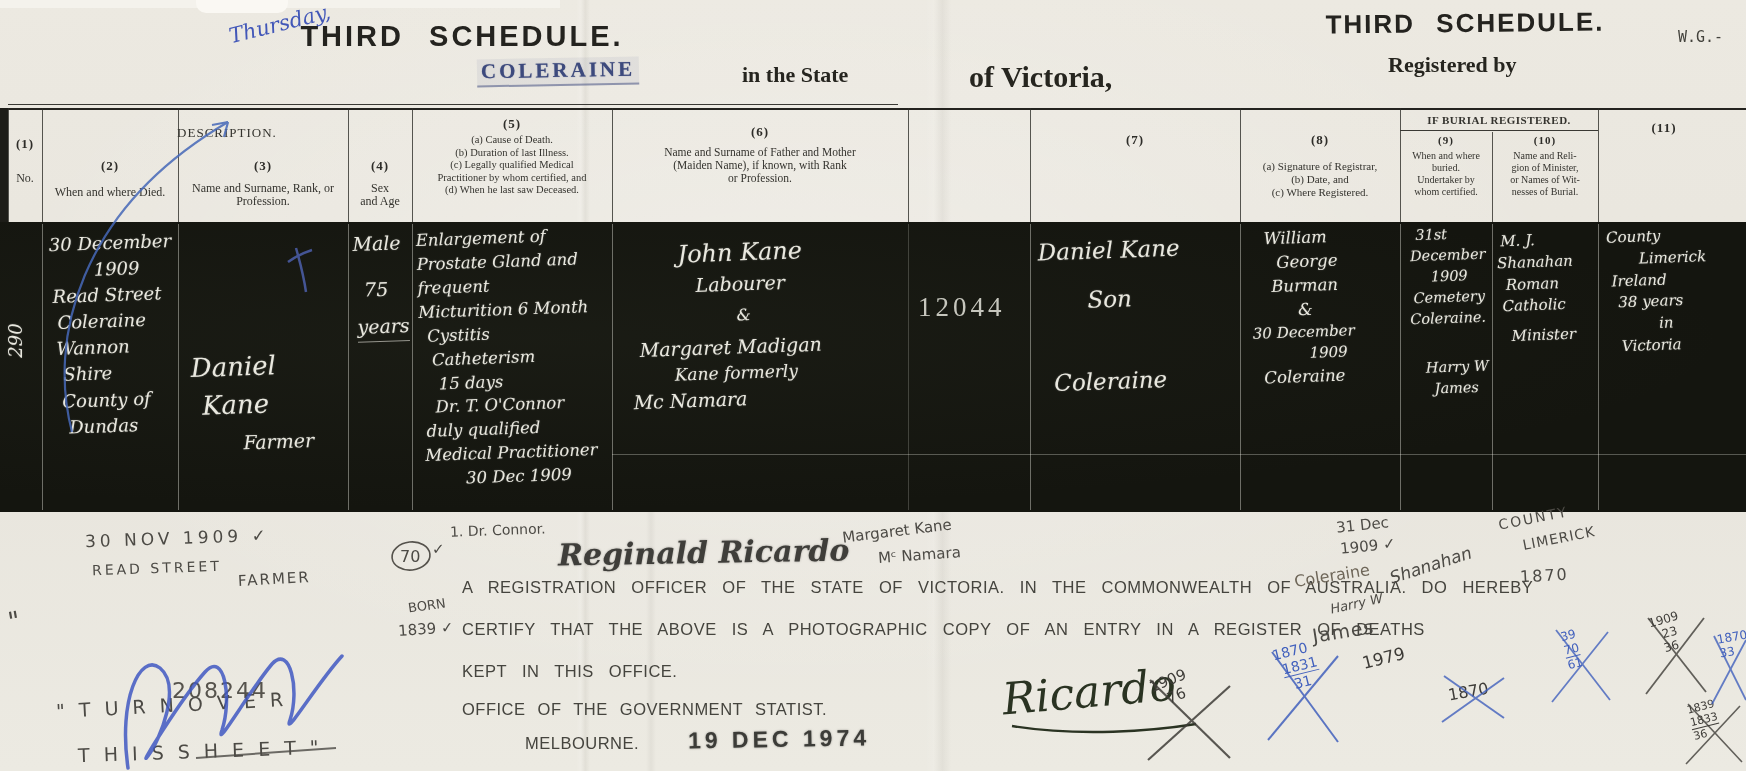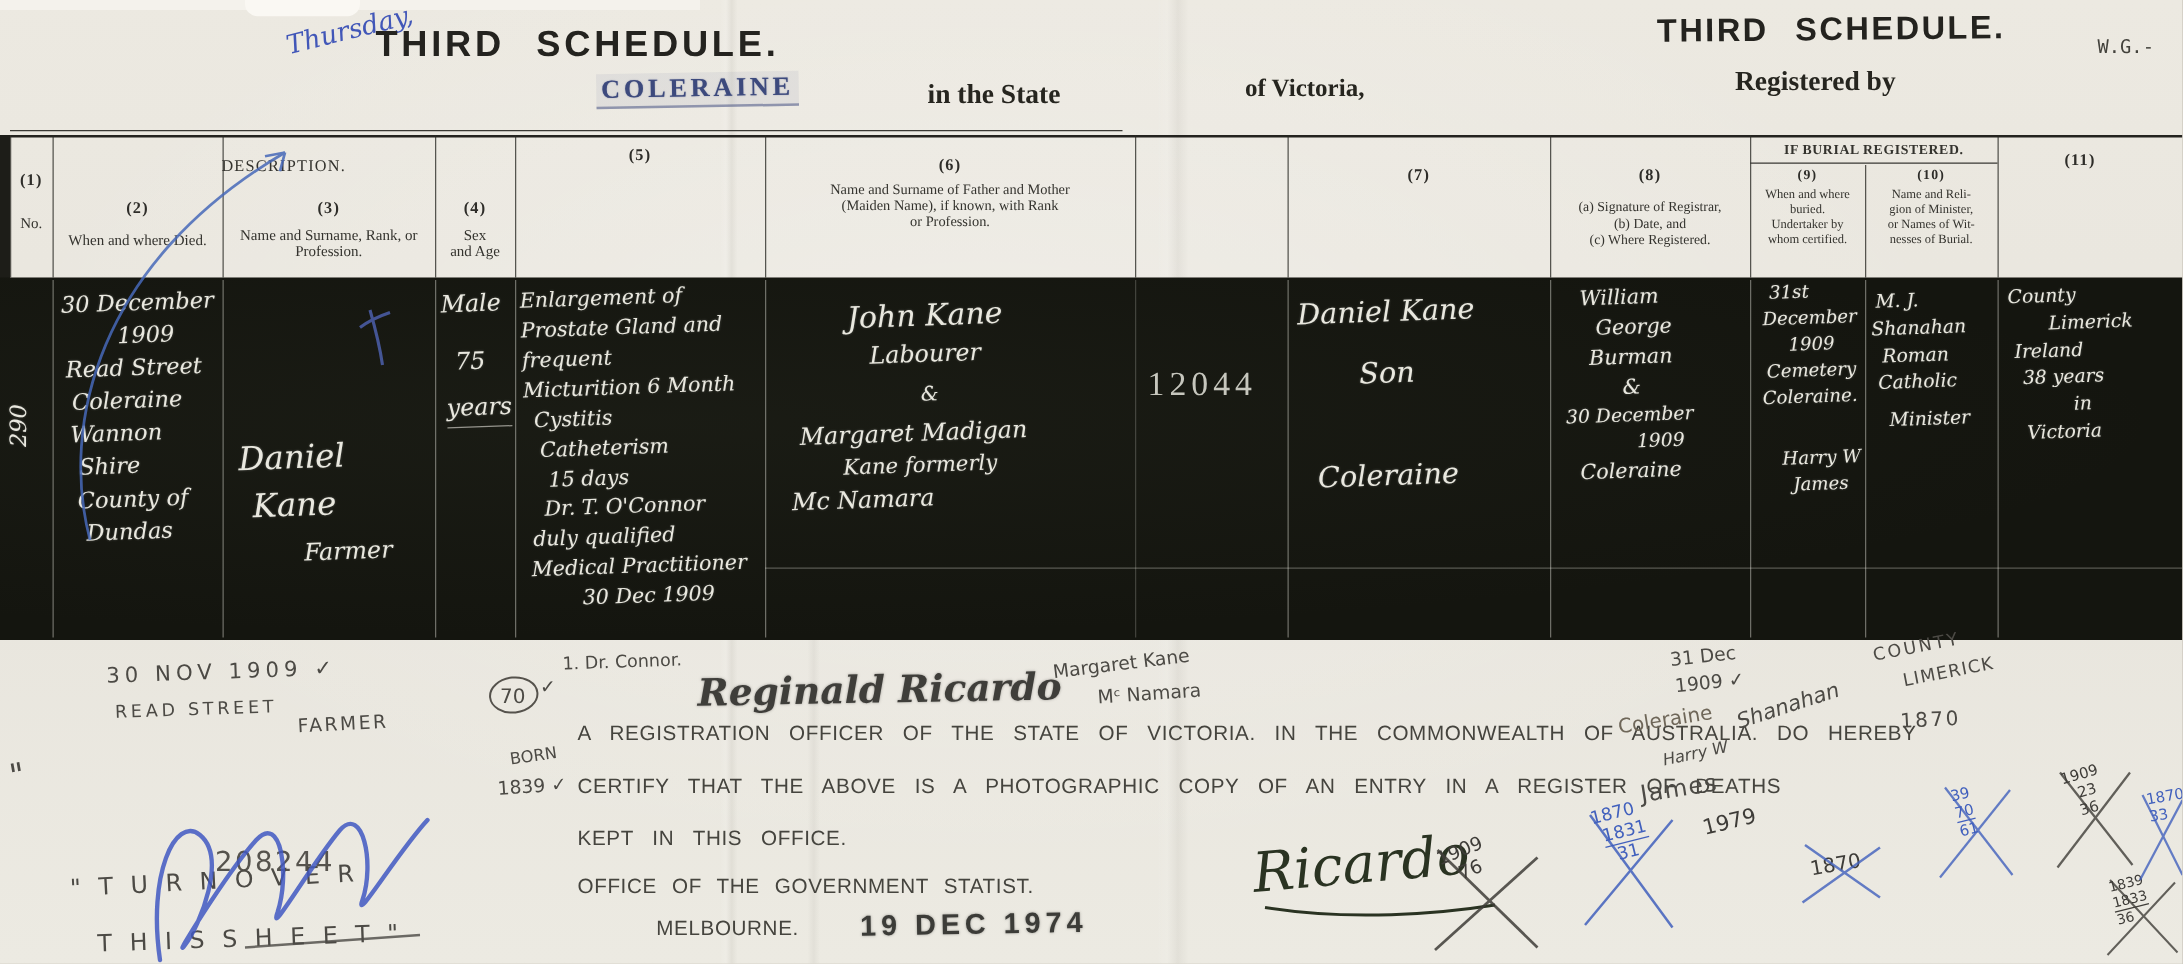--- a/index.html
+++ b/index.html
@@ -38,21 +38,21 @@
 
   <div class="abs ni" style="left:228px;top:12px;transform:rotate(-14deg);font-family:'DejaVu Serif',serif;font-style:italic;font-size:21px;color:#4257b8;">Thursday,</div>
 
   <div class="abs ni" style="left:287px;top:20px;width:350px;text-align:center;font-family:'Liberation Sans',sans-serif;font-weight:bold;font-size:29px;letter-spacing:3px;word-spacing:14px;color:#24231f;">THIRD SCHEDULE.</div>
 
 
   <div class="abs ni" style="left:477px;top:58px;transform:rotate(-1deg);font-weight:bold;font-size:21px;letter-spacing:3px;color:#3d4a7d;background:rgba(61,74,125,.07);border-bottom:2px solid rgba(61,74,125,.5);padding:0 4px 1px 4px;text-shadow:0 0 1px rgba(61,74,125,.6);">COLERAINE</div>
 
   <div class="abs ni" style="left:742px;top:62px;font-weight:bold;font-size:22px;color:#26251f;">in the State</div>
 
-  <div class="abs ni" style="left:996px;top:60px;font-weight:bold;font-size:20px;color:#26251f;">of Victoria,</div>
+  <div class="abs ni" style="left:969px;top:60px;font-weight:bold;font-size:30px;color:#26251f;">of Victoria,</div>
 
   <div class="abs ni" style="left:1300px;top:8px;width:330px;text-align:center;font-family:'Liberation Sans',sans-serif;font-weight:bold;font-size:26px;letter-spacing:2px;word-spacing:12px;color:#24231f;transform:rotate(-.6deg);">THIRD SCHEDULE.</div>
 
   <div class="abs ni" style="left:1388px;top:52px;font-weight:bold;font-size:22px;color:#26251f;">Registered by</div>
 
   <div class="abs ni" style="left:1678px;top:28px;font-family:'DejaVu Sans Mono',monospace;font-size:15px;color:#43423c;">W.G.-</div>
 
   <div class="abs" style="left:8px;top:108px;width:1738px;height:2px;background:#24231f;"></div>
   <div class="abs" style="left:8px;top:104px;width:890px;height:1px;background:#3a3934;"></div>
   <div class="abs" style="left:0;top:108px;width:8px;height:404px;background:#1d1d18;"></div>
@@ -84,20 +84,27 @@
     <div>Profession.</div>
   </div>
 
   <div class="abs hnum" style="left:348px;top:158px;width:64px;">(4)</div>
   <div class="abs htxt" style="left:348px;top:182px;width:64px;font-size:12px;">
     <div>Sex</div>
     <div>and Age</div>
   </div>
 
   <div class="abs hnum" style="left:412px;top:116px;width:200px;">(5)</div>
+  <div class="abs htxt" style="left:412px;top:134px;width:200px;font-size:10.5px;line-height:12.5px;">
+    <div>(a) Cause of Death.</div>
+    <div>(b) Duration of last Illness.</div>
+    <div>(c) Legally qualified Medical</div>
+    <div>Practitioner by whom certified, and</div>
+    <div>(d) When he last saw Deceased.</div>
+  </div>
 
   <div class="abs hnum" style="left:612px;top:124px;width:296px;">(6)</div>
   <div class="abs htxt" style="left:612px;top:146px;width:296px;font-size:11.5px;">
     <div>Name and Surname of Father and Mother</div>
     <div>(Maiden Name), if known, with Rank</div>
     <div>or Profession.</div>
   </div>
 
   <div class="abs hnum" style="left:1030px;top:132px;width:210px;">(7)</div>
 

